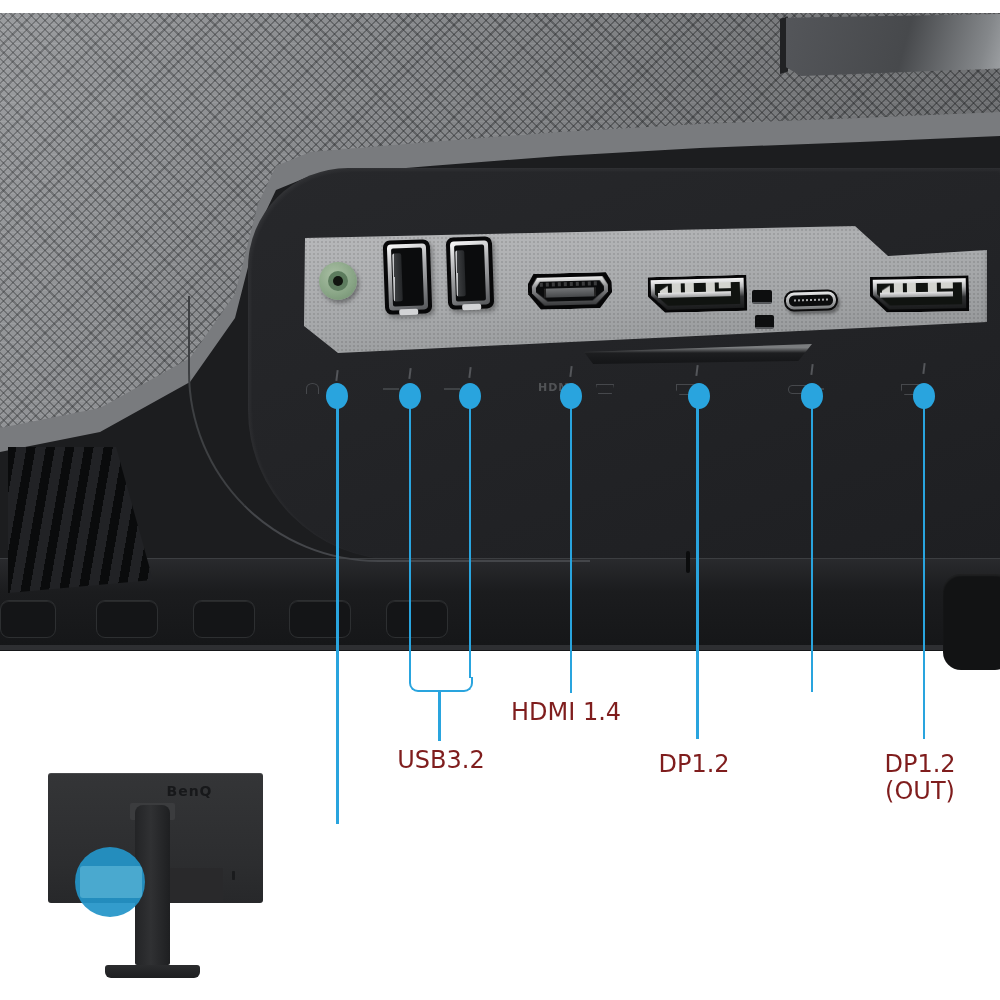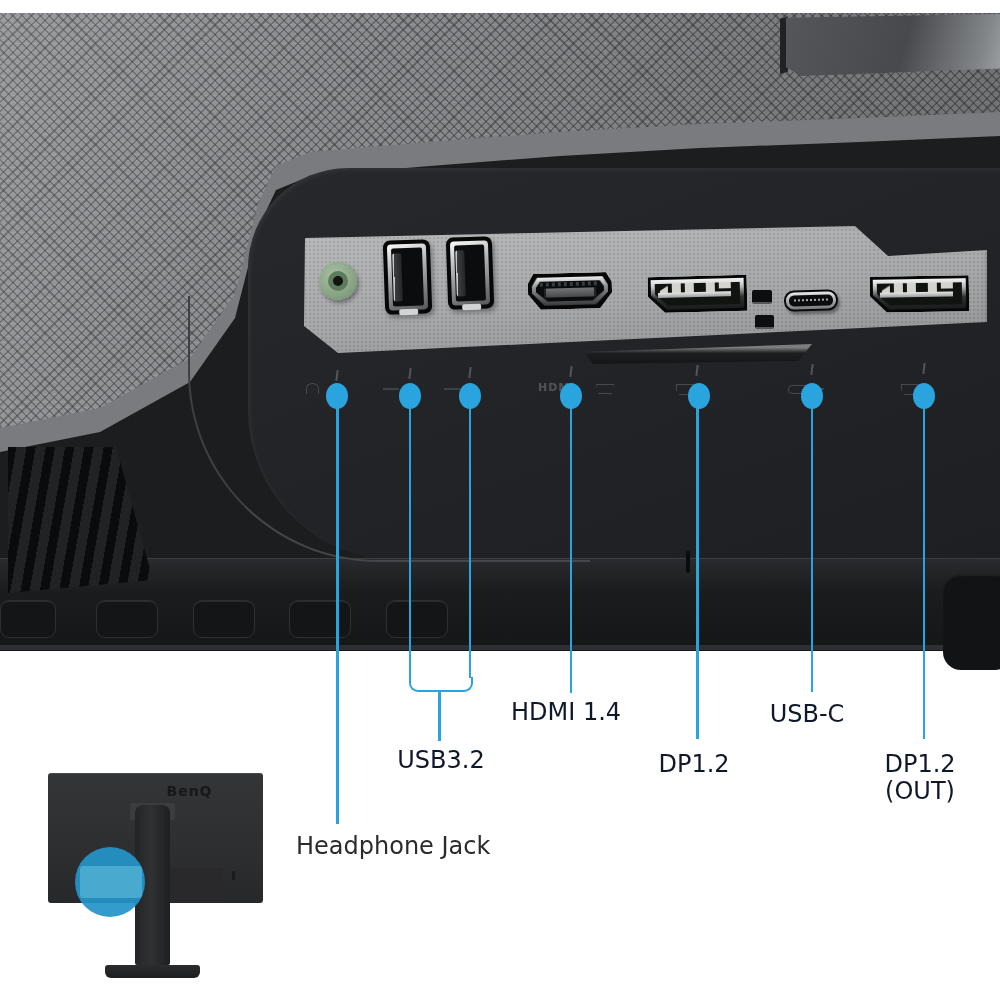--- a/index.html
+++ b/index.html
@@ -112,21 +112,21 @@
   
   .tick{width:2px;height:11px;background:#54565a;transform:rotate(7deg);}
   .pr{color:#515356;}
   .pr-outline{border:1.5px solid #46484c;}
 
   
   .dot{width:22px;height:26px;border-radius:50%;background:#29a4de;}
   .cline{width:2.5px;background:#29a4de;}
   .bracket{border-left:2.5px solid #29a4de;border-right:2.5px solid #29a4de;border-bottom:2.5px solid #29a4de;
     border-radius:0 0 9px 9px;}
-  .lbl{color:#0f172a;font-size:24px;line-height:27px;text-align:center;width:200px;}
+  .lbl{color:#7f1d1d;font-size:24px;line-height:27px;text-align:center;width:200px;}
   .lbl-left{color:#2b2b2c;font-size:24px;}
 
   
   .inset-body{left:18px;top:15px;width:215px;height:130px;border-radius:3px;
     background:linear-gradient(180deg,#343537,#2c2d2f 70%,#27282a);
     box-shadow:inset 0 1px 0 rgba(255,255,255,.10);}
   .inset-logo{width:100%;text-align:center;top:10px;font-size:14px;font-weight:bold;
     color:#17181a;letter-spacing:1px;margin-left:34px;}
   .inset-mount{left:82px;top:30px;width:45px;height:17px;background:#3b3c3e;border-radius:2px;}
   .inset-recess{left:122px;top:95px;width:53px;height:34px;background:#29292b;}
@@ -260,27 +260,25 @@
   <div class="abs cline" style="left:696px;top:398px;height:341px;"></div>
   <div class="abs cline" style="left:810.5px;top:398px;height:294px;"></div>
   <div class="abs cline" style="left:922.5px;top:398px;height:341px;"></div>
 
   <div class="abs lbl" style="left:466px;top:699px;">HDMI 1.4</div>
   <div class="abs lbl" style="left:341px;top:747px;">USB3.2</div>
   <div class="abs lbl" style="left:594px;top:751px;">
     <div>DP1.2</div>
   </div>
   <div class="abs lbl" style="left:707px;top:701px;">
-    <div>USB-C</div>
   </div>
   <div class="abs lbl" style="left:820px;top:751px;">
     <div>DP1.2</div>
     <div>(OUT)</div>
   </div>
-  <div class="abs lbl-left" style="left:296px;top:832px;">Headphone Jack</div>
 
   <div class="abs" style="left:30px;top:758px;width:240px;height:235px;">
     <div class="abs inset-body">
       <div class="abs inset-logo">BenQ</div>
       <div class="abs inset-mount"></div>
       <div class="abs inset-recess"></div>
       <div class="abs inset-hole"></div>
     </div>
     <div class="abs inset-base"></div>
     <div class="abs inset-col"></div>

